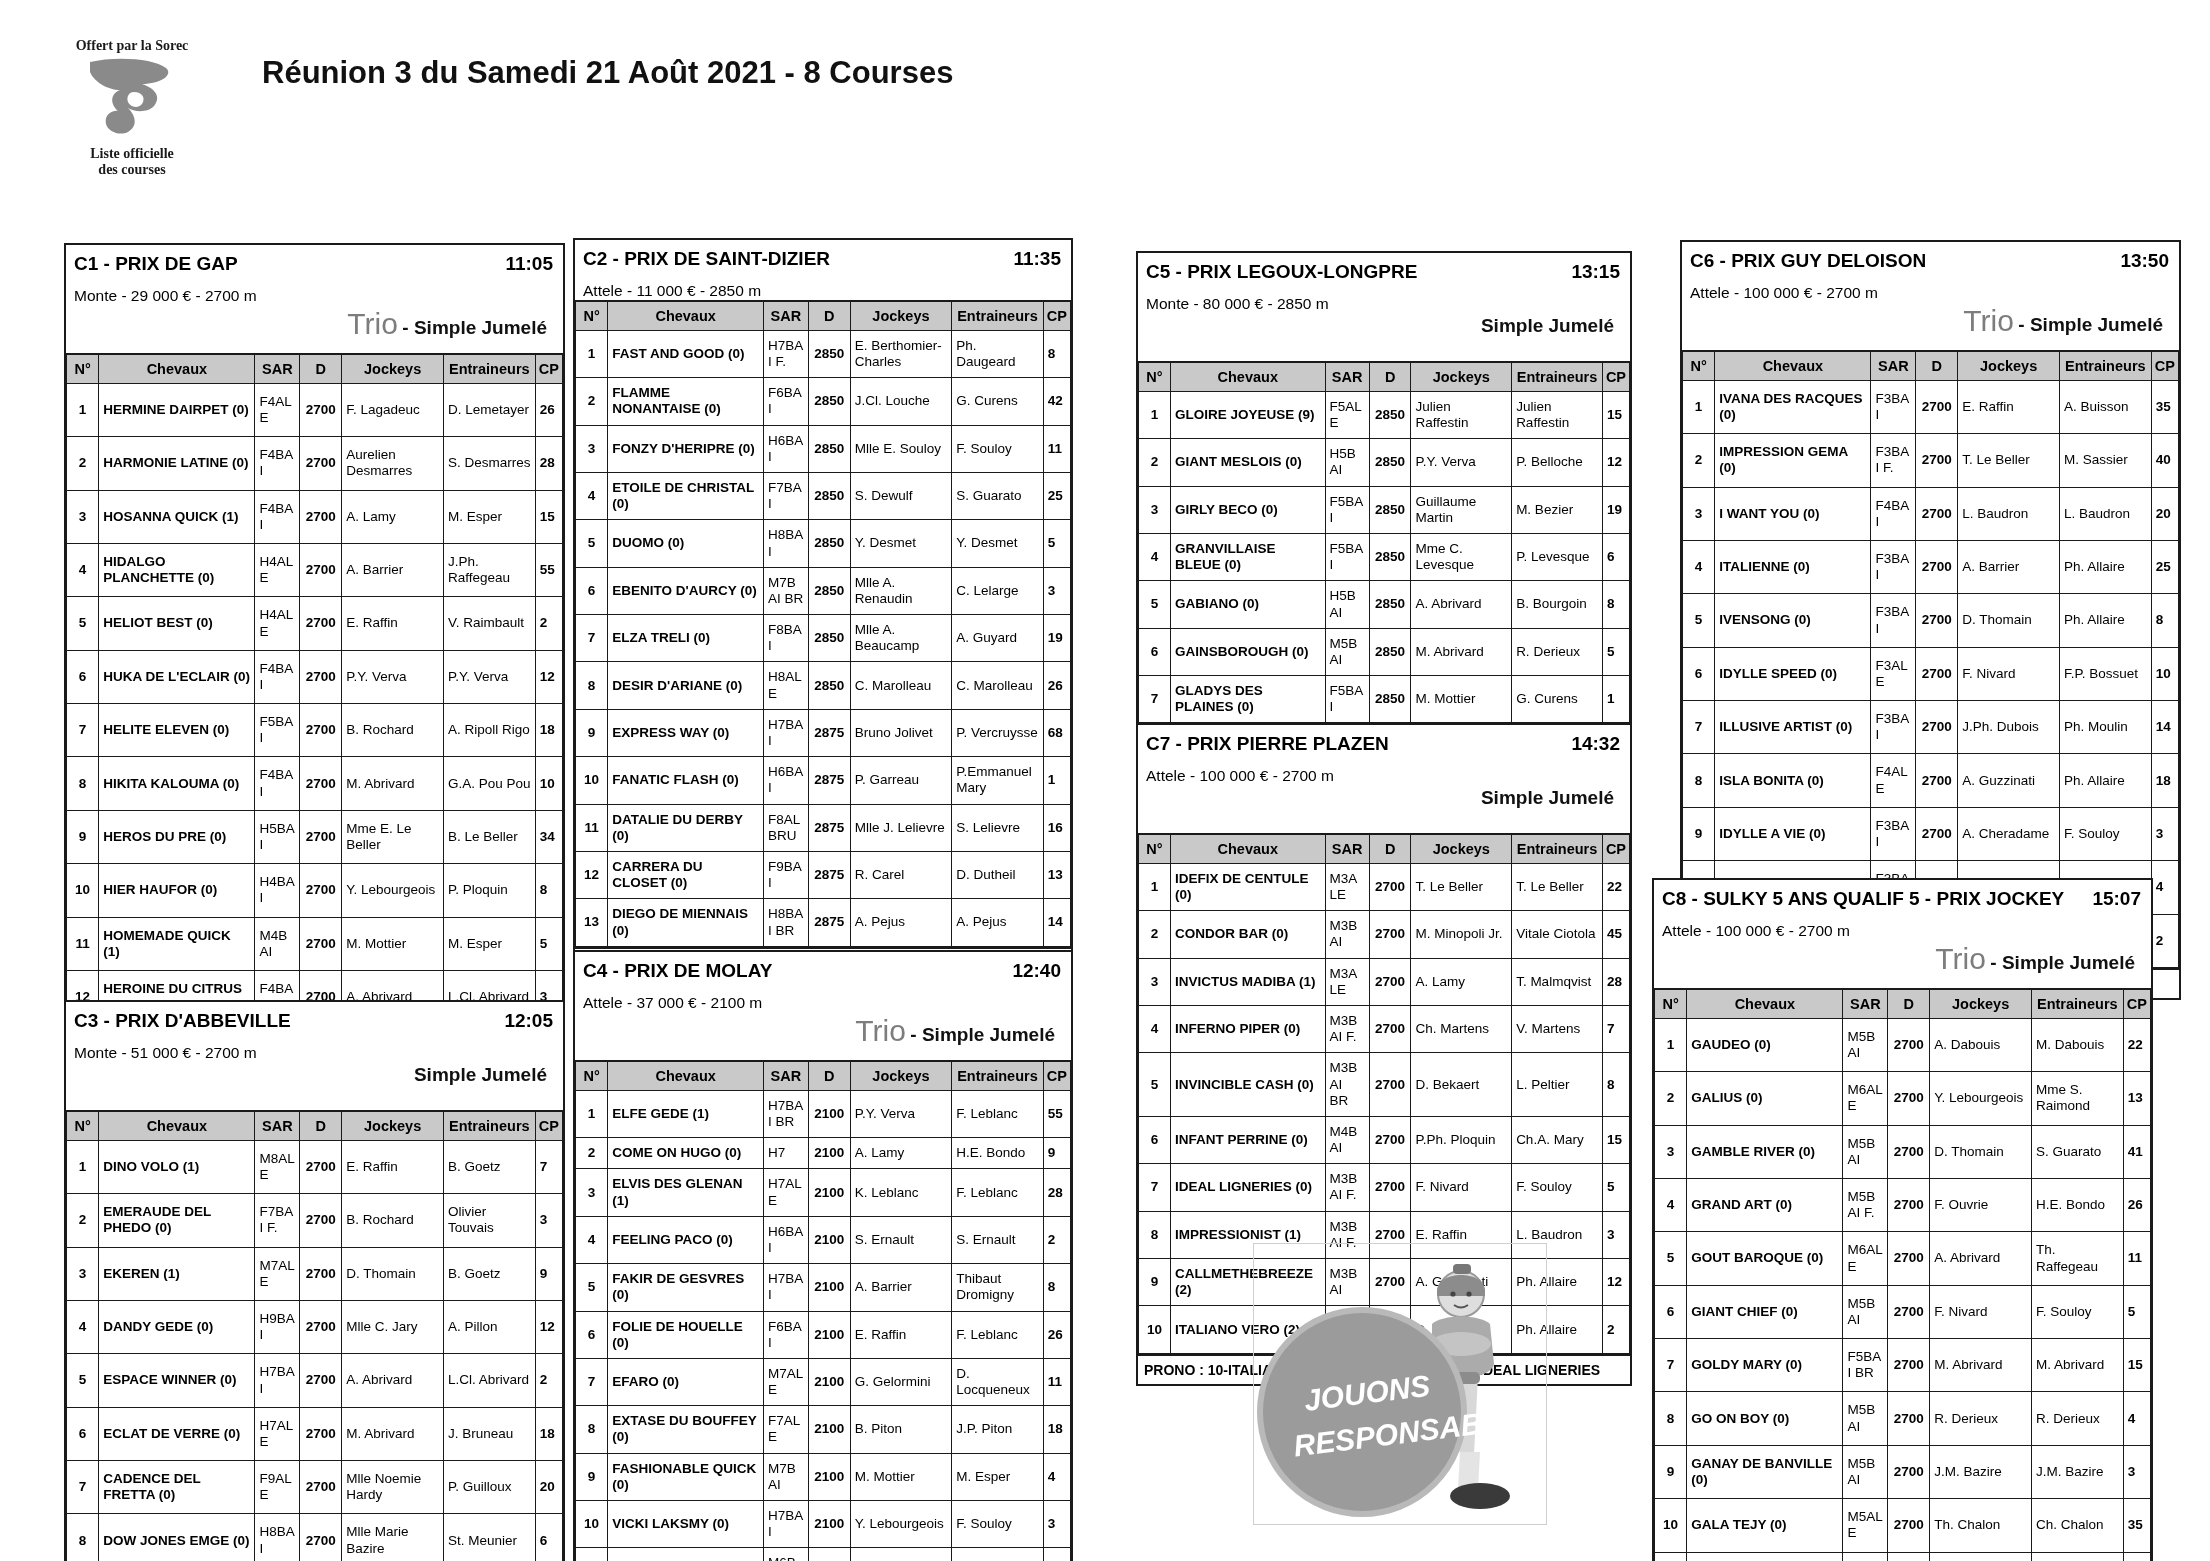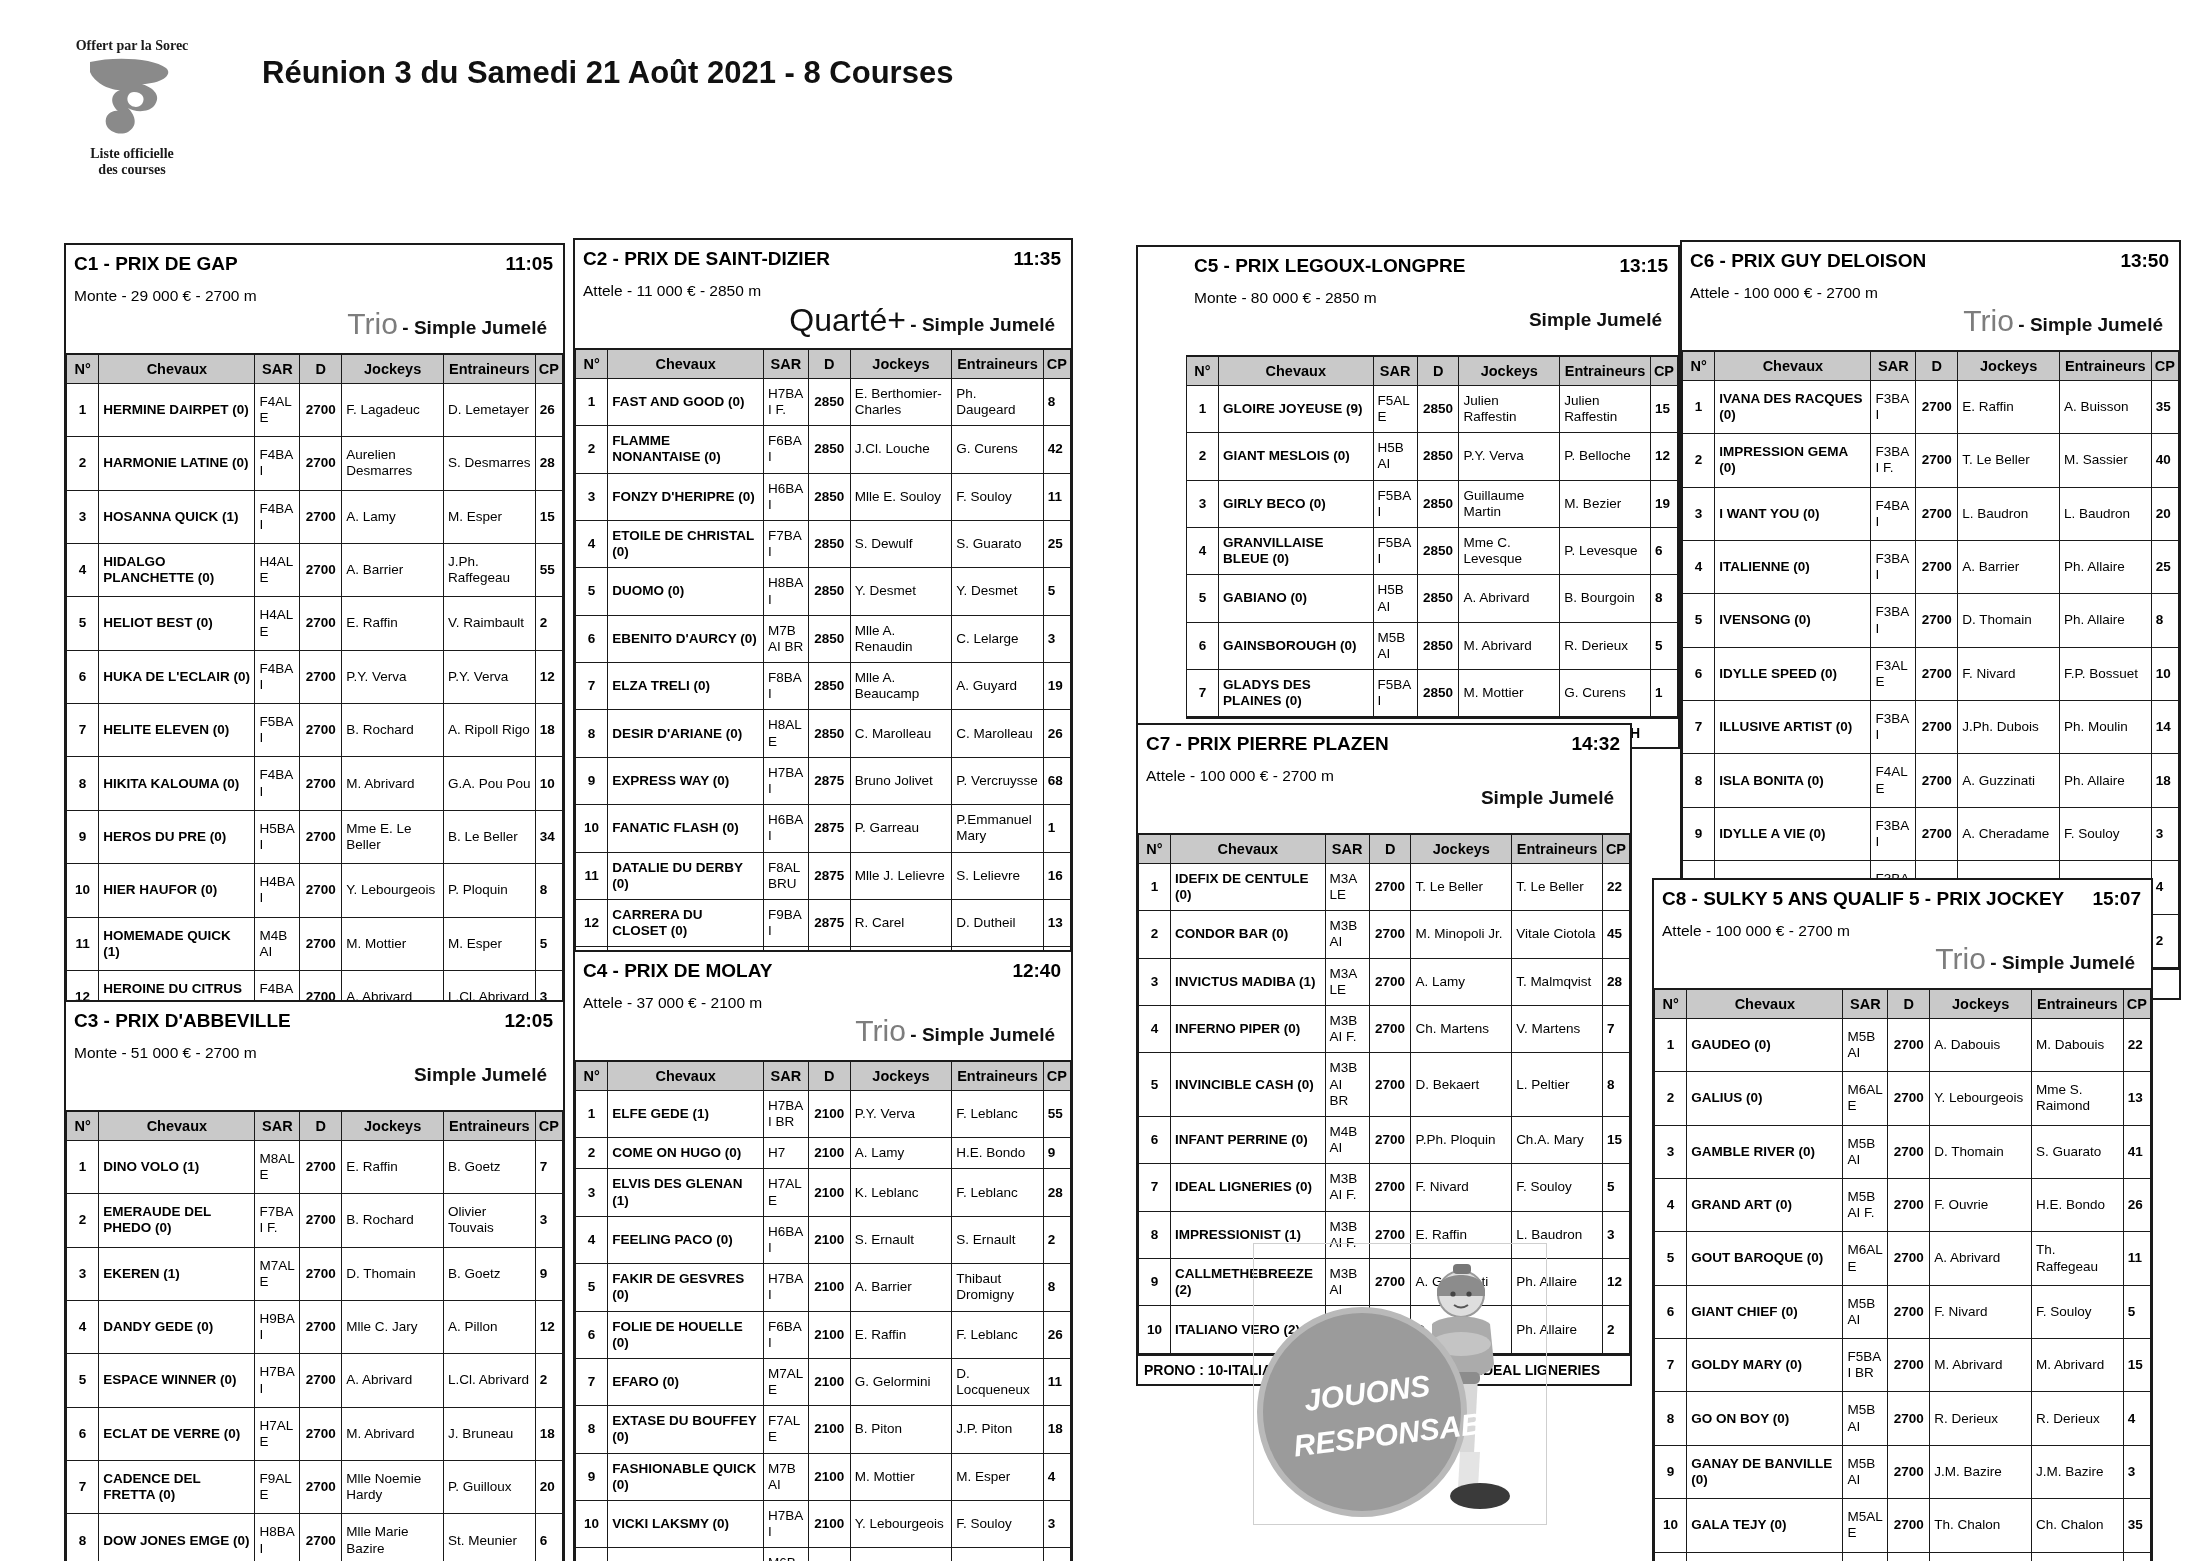--- a/index.html
+++ b/index.html
@@ -214,21 +214,20 @@
         </table>
         <div class="prono">PRONO : 11-HOMEMADE QUICK 12-HEROINE DU CITRUS 5-HELIOT BEST</div>
       </div>
       <div class="race" style="left: 573px; top: 238px; width: 496px;">
         <div class="race-head">
           <div class="race-title-row">
             <span class="race-name">C2 -  PRIX DE SAINT-DIZIER</span>
             <span class="race-time">11:35</span>
           </div>
           <div class="race-cond">Attele - 11 000 € - 2850 m</div>
-          <div class="race-bets"><span class="bet-big black">Quarté+</span> <span class="bet-small">- Simple Jumelé</span></div>
         </div>
         <table class="runners">
           <colgroup>
             <col style="width: 6.5%;">
             <col style="width: 31.5%;">
             <col style="width: 9%;">
             <col style="width: 8.5%;">
             <col style="width: 20.5%;">
             <col style="width: 18.5%;">
             <col style="width: 5.5%;">
@@ -598,21 +597,21 @@
               <td class="c-horse">ZEUS STECCA (0)</td>
               <td class="c-sar">M6BAI</td>
               <td class="c-dist">2100</td>
               <td class="c-jockey">F. Lagadeuc</td>
               <td class="c-trainer">F. Souloy</td>
               <td class="c-cp">14</td>
             </tr>
           </tbody>
         </table>
       </div>
-      <div class="race" style="left: 1136px; top: 245px; width: 492px; padding-left: 48px;">
+      <div class="race" style="left: 1136px; top: 251px; width: 492px;">
         <div class="race-head">
           <div class="race-title-row">
             <span class="race-name">C5 -  PRIX LEGOUX-LONGPRE</span>
             <span class="race-time">13:15</span>
           </div>
           <div class="race-cond">Monte - 80 000 € - 2850 m</div>
           <div class="race-bets"><span class="bet-small">Simple Jumelé</span></div>
         </div>
         <table class="runners">
           <colgroup>

